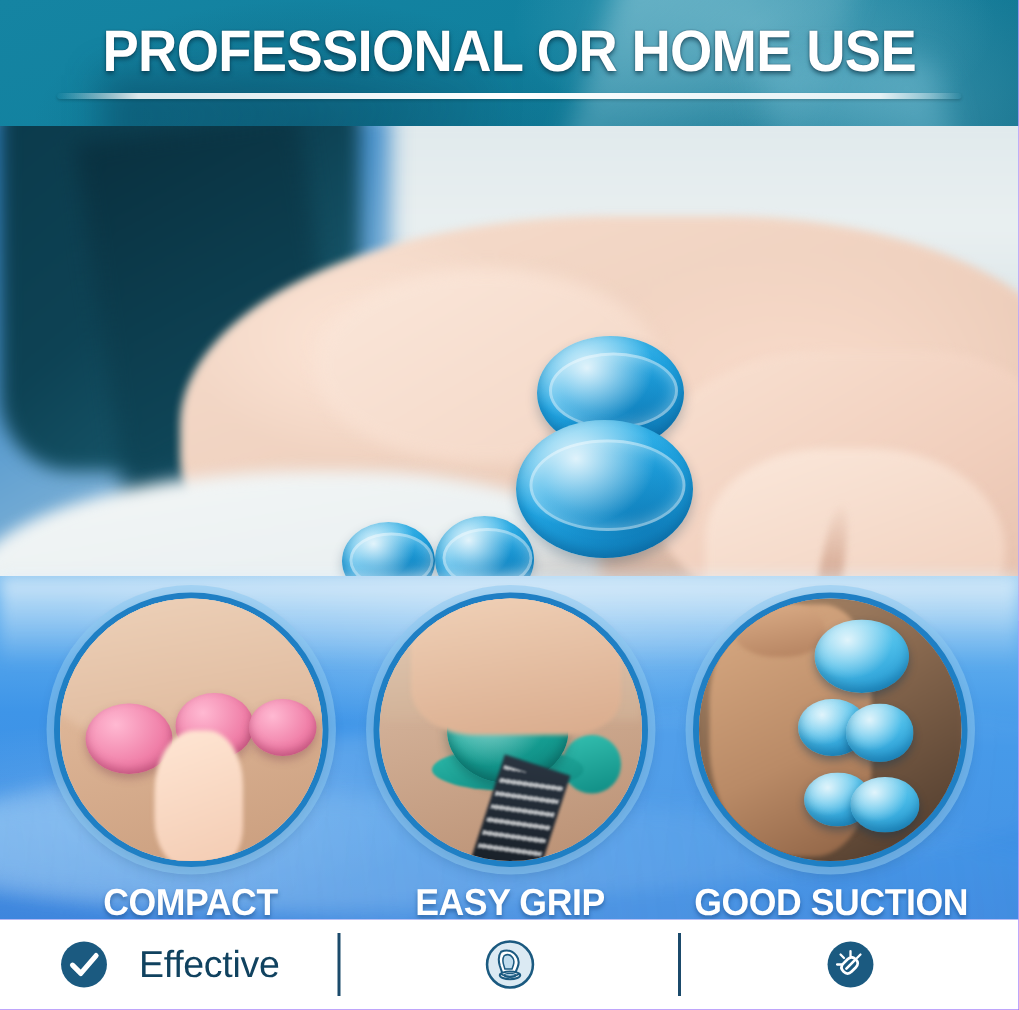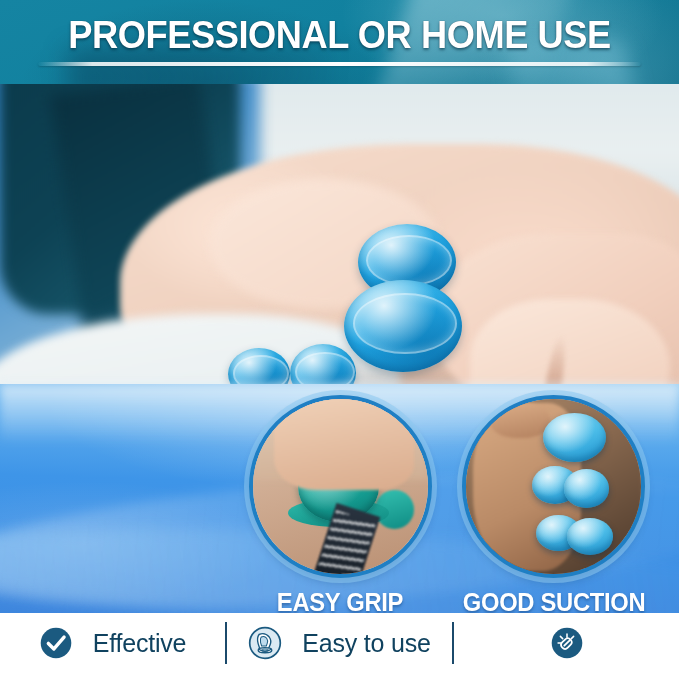--- a/index.html
+++ b/index.html
@@ -332,20 +332,34 @@
       <div class="rim"></div>
     </div>
   </div>
 
   <div class="panel">
     <div class="glow"></div>
     <div class="wave1"></div>
     <div class="wave2"></div>
   </div>
 
+  <div class="callout a">
+    <div class="circle">
+      <div class="ph ph1">
+        <div class="top-band"></div>
+        <div class="sk"></div>
+        <div class="pc p1"></div>
+        <div class="pc p2"></div>
+        <div class="pc p3"></div>
+        <div class="hnd"></div>
+      </div>
+    </div>
+    <div class="callout-label">COMPACT</div>
+    <div class="callout-rule"></div>
+  </div>
 
   <div class="callout c">
     <div class="circle">
       <div class="ph ph3">
         <div class="bg"></div>
         <div class="foot"></div>
         <div class="toe"></div>
         <div class="bc b1"></div>
         <div class="bc b2"></div>
         <div class="bc b3"></div>
@@ -387,21 +401,20 @@
 
     <div class="feat">
       <svg class="ficon" viewBox="0 0 40 40">
         <circle cx="20" cy="20" r="18" fill="#dbeaf3" stroke="#1b5a80" stroke-width="2"></circle>
         <path d="M13 10 q7 -3 12 3 q3 4 1 9 l-2 5 h-10 l-2 -6 q-2 -7 1 -11 z" fill="#ffffff" stroke="#1b5a80" stroke-width="1.6" stroke-linejoin="round"></path>
         <path d="M15.5 13 q4 -2 6.5 1.5 q1.8 2.6 .6 6 l-1 3 h-5.6 l-1.2 -4 q-1 -4 .7 -6.5 z" fill="#bfdcee" stroke="#1b5a80" stroke-width="1.2"></path>
         <ellipse cx="20" cy="28.5" rx="8" ry="3" fill="#ffffff" stroke="#1b5a80" stroke-width="1.6"></ellipse>
         <ellipse cx="20" cy="28.5" rx="4.4" ry="1.5" fill="#bfdcee" stroke="#1b5a80" stroke-width="1"></ellipse>
         <path d="M12 27 q8 5 16 0" fill="none" stroke="#1b5a80" stroke-width="1.4"></path>
       </svg>
-      <span class="feat-label">Easy to use</span>
     </div>
 
     <div class="fdiv"></div>
 
     <div class="feat">
       <svg class="ficon" viewBox="0 0 40 40">
         <circle cx="20" cy="20" r="18" fill="#1b5a80"></circle>
         <path d="M14.5 25.5 q-3.2 -3.2 0 -6.4 l3.2 -3.2 q3.2 -3.2 6.4 0 q3.2 3.2 0 6.4 l-3.2 3.2 q-3.2 3.2 -6.4 0 z" fill="none" stroke="#ffffff" stroke-width="2.1"></path>
         <path d="M16.8 23.2 L23.2 16.8" fill="none" stroke="#ffffff" stroke-width="2.1" stroke-linecap="round"></path>
         <path d="M20 9.5 L20 13.3 M12.2 12.2 L14.9 14.9 M27.8 12.2 L25.1 14.9 M9.5 20 L13.3 20" fill="none" stroke="#ffffff" stroke-width="1.8" stroke-linecap="round"></path>

